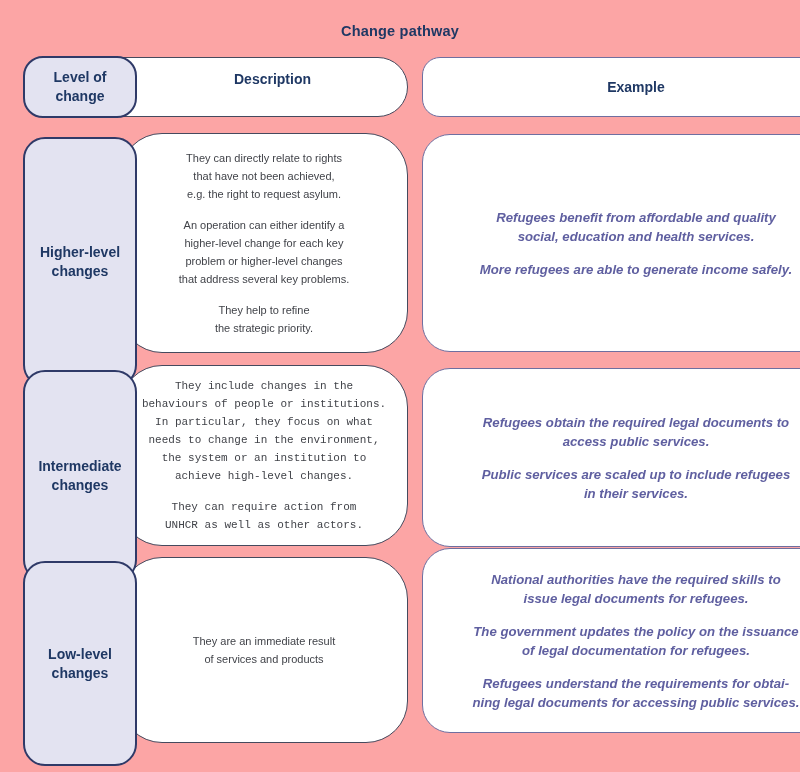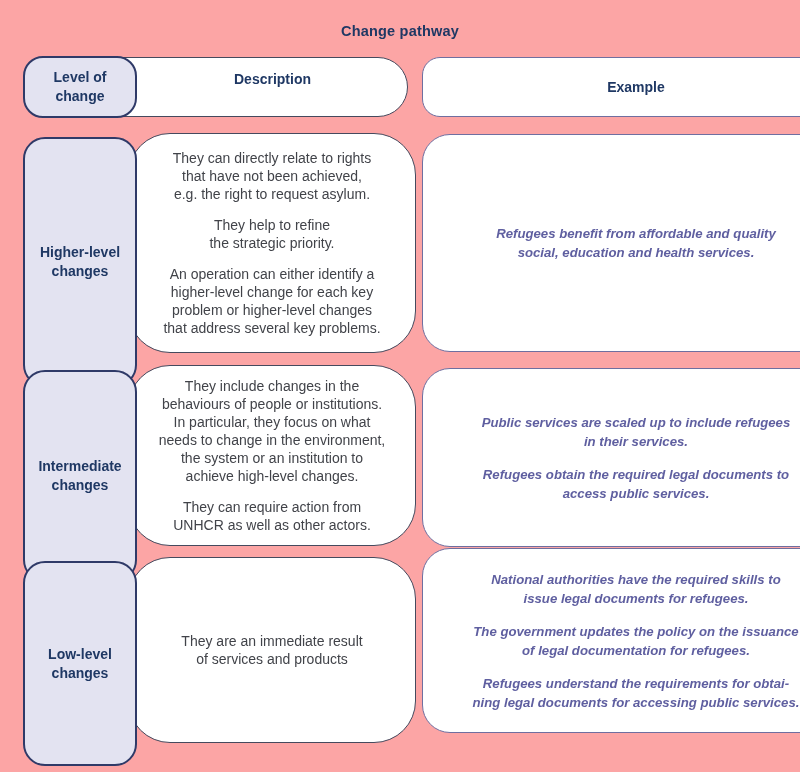--- a/index.html
+++ b/index.html
@@ -15,24 +15,24 @@
 
   
   .label-box {
     position:absolute; left:23px; width:114px; box-sizing:border-box;
     background:#e3e3f1; border:2px solid #2f3a68; border-radius:22px;
     display:flex; align-items:center; justify-content:center;
     text-align:center; color:#1f3864; font-weight:bold;
     font-size:14px; line-height:19px; z-index:2; padding:12px 6px;
   }
   .desc-box {
-    position:absolute; left:128px; width:288px; box-sizing:border-box;
+    position:absolute; left:120px; width:288px; box-sizing:border-box;
     background:#ffffff; border:1px solid #454a5e; border-radius:42px;
     display:flex; flex-direction:column; align-items:center; justify-content:center;
-    text-align:center; color:#414349; font-size:14px; line-height:18px;
+    text-align:center; color:#414349; font-size:11px; line-height:18px;
     padding:0 20px; z-index:1; white-space:pre-line;
   }
   .example-box {
     position:absolute; left:422px; width:428px; box-sizing:border-box;
     background:#ffffff; border:1.5px solid #6f6fa0; border-radius:28px;
     display:flex; flex-direction:column; align-items:center; justify-content:center;
     text-align:center; color:#5f5fa0; font-weight:bold; font-style:italic;
     font-size:13.2px; line-height:19px; padding:0 8px; white-space:pre-line;
   }
   .desc-box p, .example-box p { margin:0; }
@@ -50,21 +50,21 @@
     top:57px; height:60px; border-radius:18px;
     font-style:normal; font-weight:bold; font-size:14px; color:#1f3864;
     white-space:normal;
   }
 
   
   .r1-desc    { top:133px; height:220px; }
   .r1-label   { top:137px; height:250px; }
   .r1-example { top:134px; height:218px; }
   
-  .r2-desc    { top:365px; height:181px; }
+  .r2-desc    { top:365px; height:181px;font-family:Liberation Mono, monospace; }
   .r2-label   { top:370px; height:212px; }
   .r2-example { top:368px; height:179px; }
   
   .r3-desc    { top:557px; height:186px; }
   .r3-label   { top:561px; height:205px; }
   .r3-example { top:540px; height:185px;margin-top:8px; }
 </style>
 </head>
 <body>
 
@@ -82,55 +82,56 @@
     <div class="example-box header-example">
       <span>Example</span>
     </div>
   </div>
 
   <div>
     <div class="desc-box r1-desc">
       <p>They can directly relate to rights
 that have not been achieved,
 e.g. the right to request asylum.</p>
-      <p>They help to refine
-the strategic priority.</p>
       <p>An operation can either identify a
 higher-level change for each key
 problem or higher-level changes
 that address several key problems.</p>
+      <p>They help to refine
+the strategic priority.</p>
     </div>
     <div class="label-box r1-label">
       <span>Higher-level changes</span>
     </div>
     <div class="example-box r1-example">
       <p>Refugees benefit from affordable and quality
 social, education and health services.</p>
+      <p>More refugees are able to generate income safely.</p>
     </div>
   </div>
 
   <div>
     <div class="desc-box r2-desc">
       <p>They include changes in the
 behaviours of people or institutions.
 In particular, they focus on what
 needs to change in the environment,
 the system or an institution to
 achieve high-level changes.</p>
       <p>They can require action from
 UNHCR as well as other actors.</p>
     </div>
     <div class="label-box r2-label">
       <span>Intermediate changes</span>
     </div>
     <div class="example-box r2-example">
+      <p>Refugees obtain the required legal documents to
+access public services.</p>
       <p>Public services are scaled up to include refugees
 in their services.</p>
-      <p>Refugees obtain the required legal documents to
-access public services.</p>
     </div>
   </div>
 
   <div>
     <div class="desc-box r3-desc">
       <p>They are an immediate result
 of services and products</p>
     </div>
     <div class="label-box r3-label">
       <span>Low-level changes</span>

